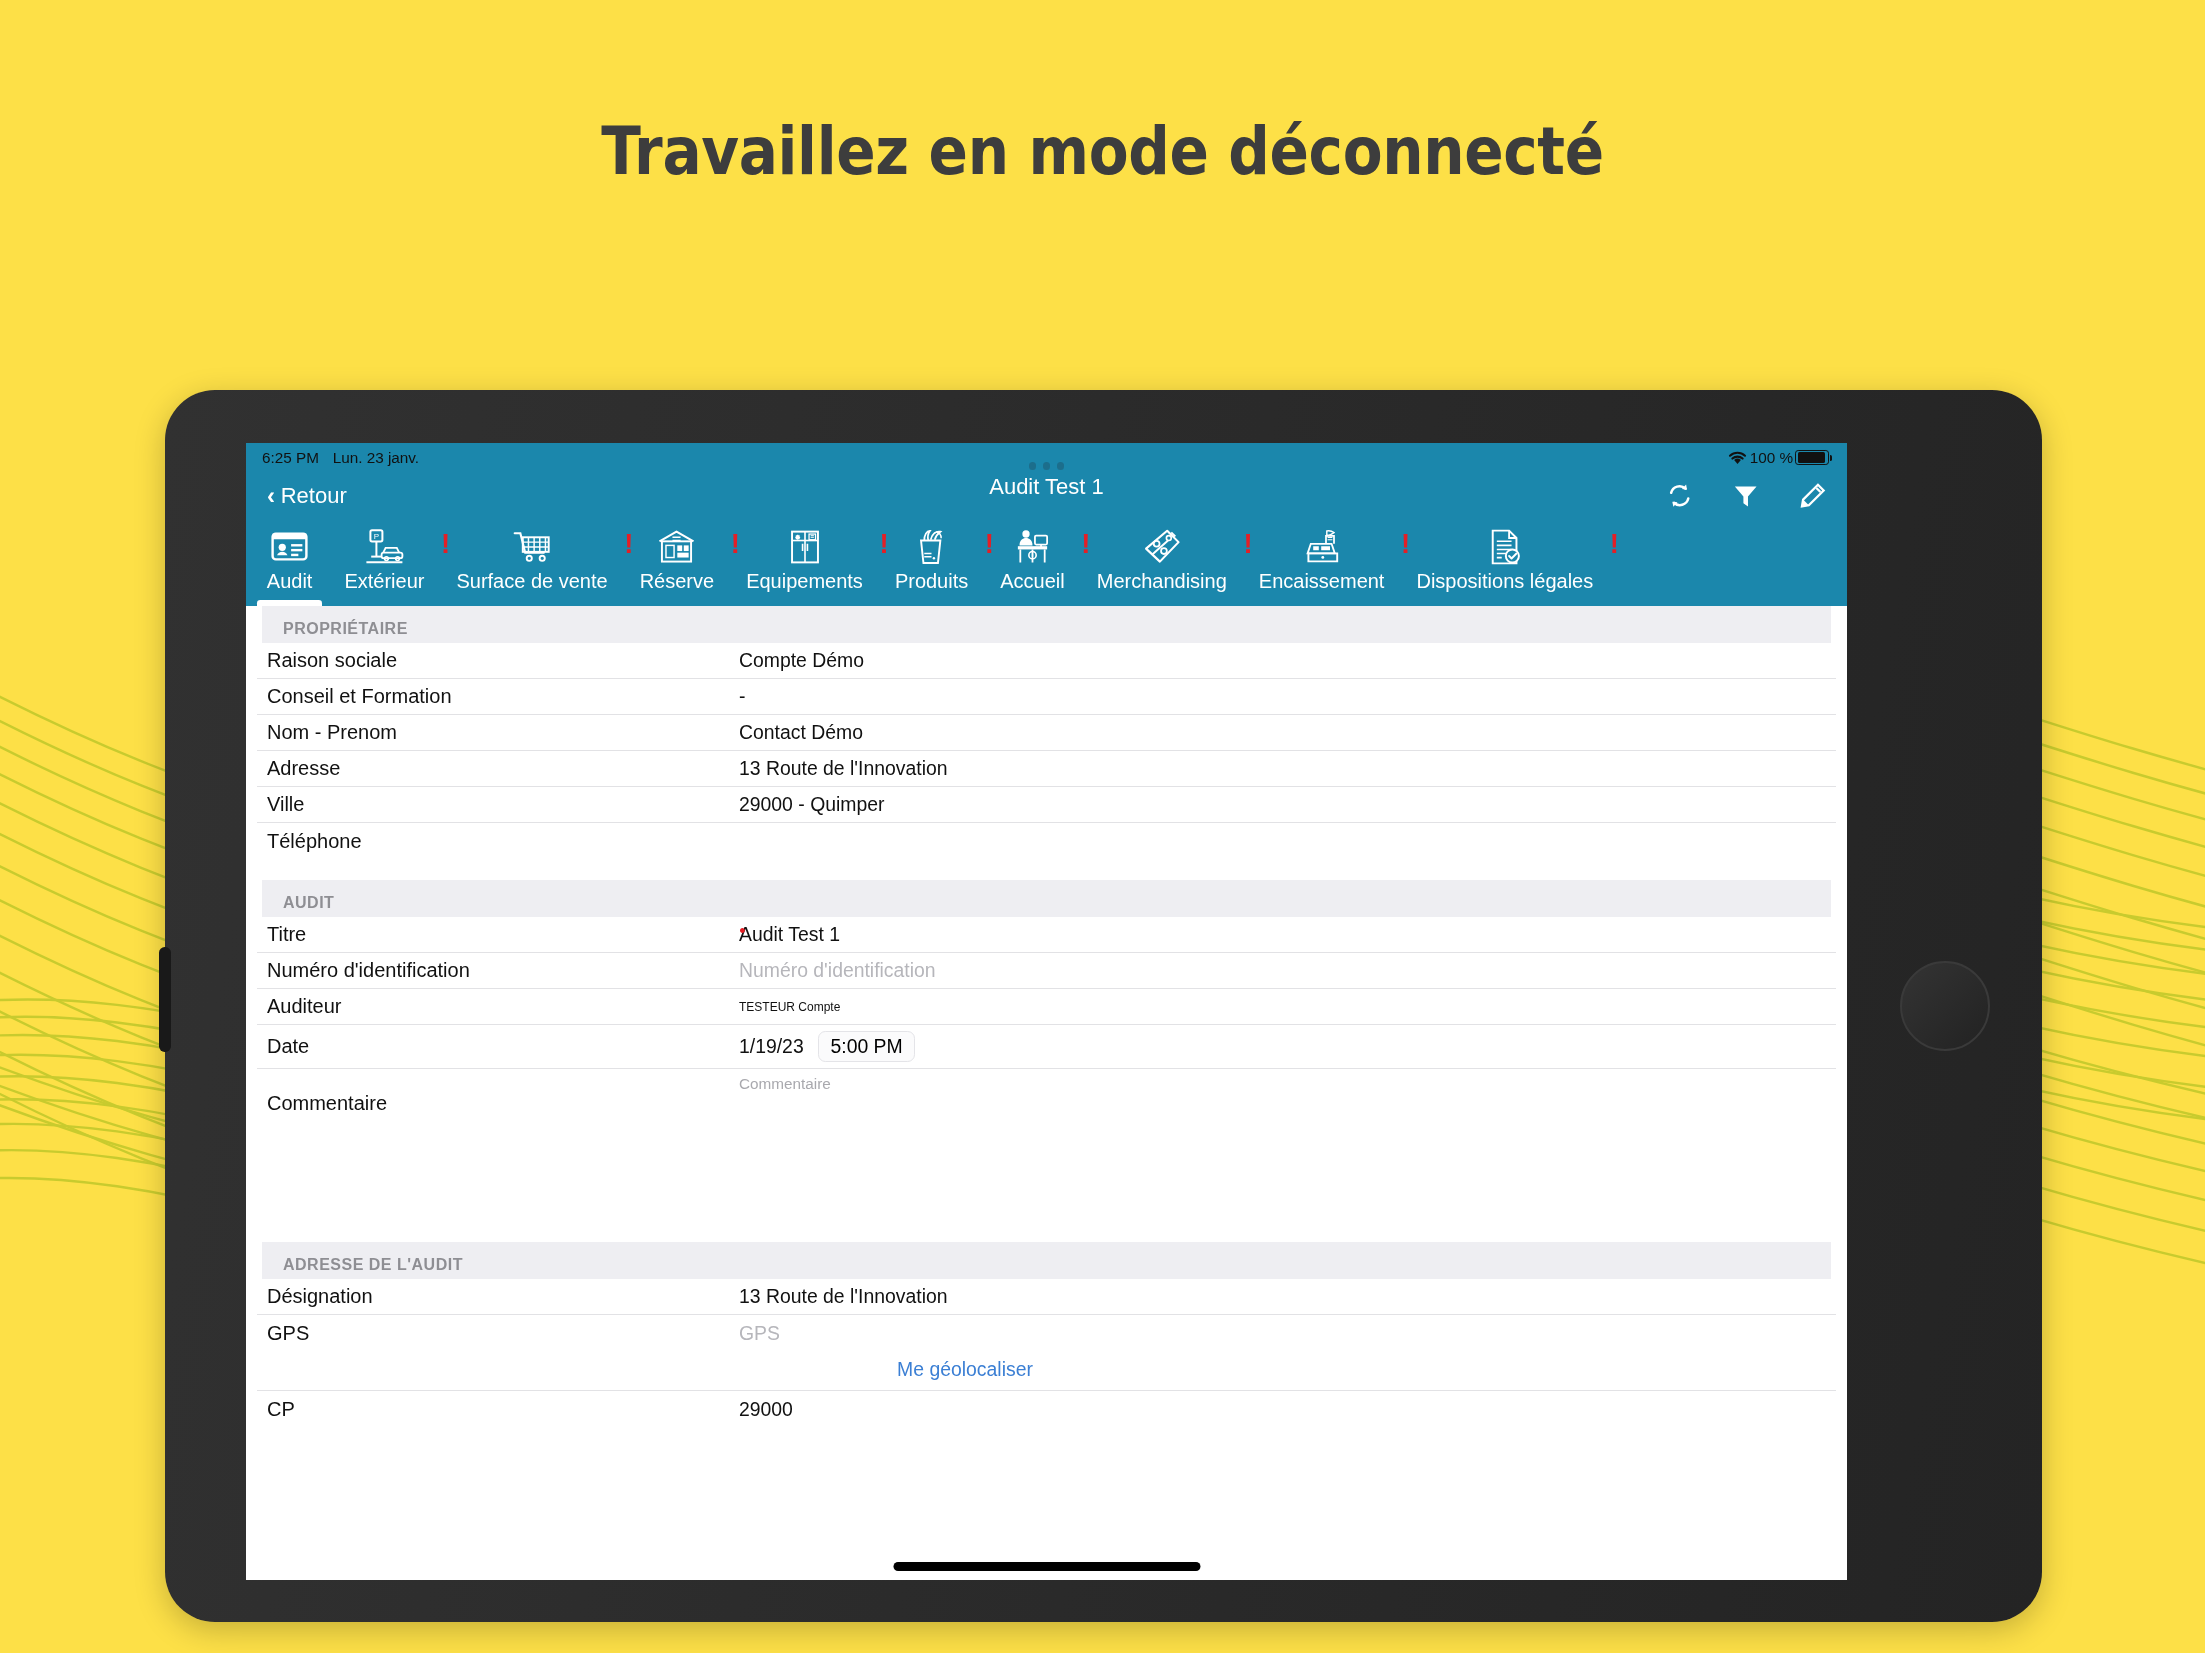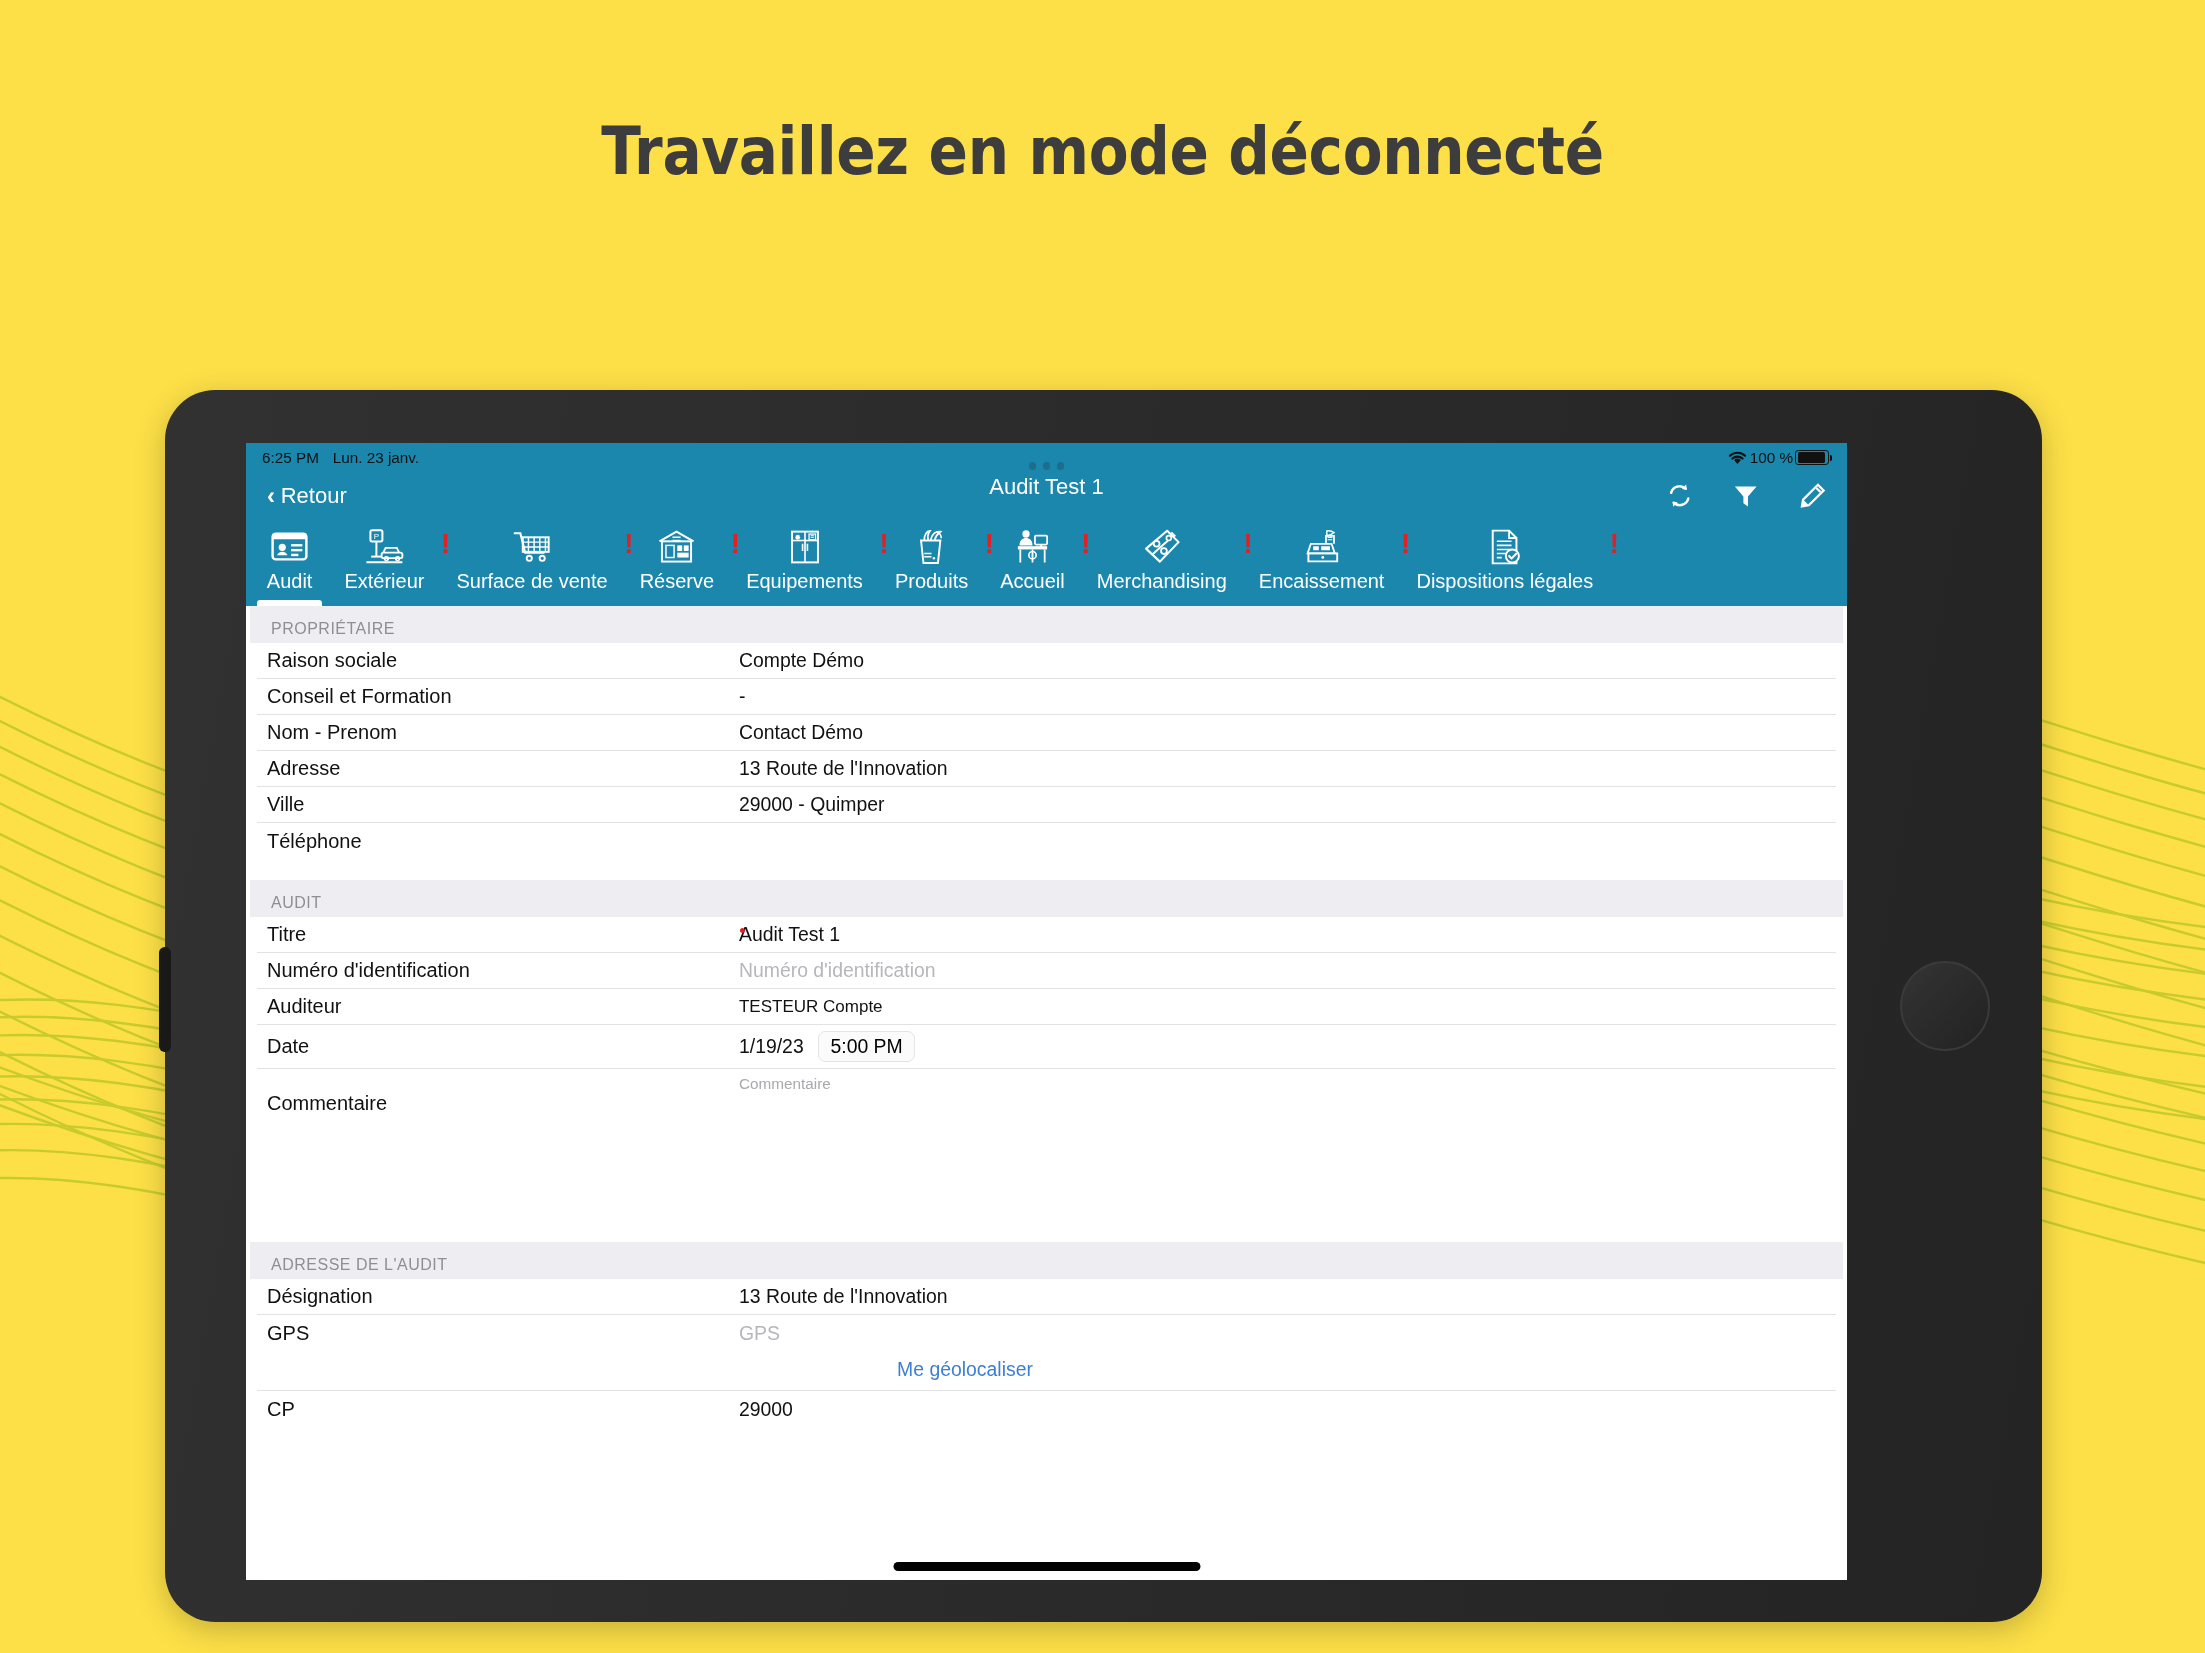--- a/index.html
+++ b/index.html
@@ -165,38 +165,39 @@
     position: relative;
     height: 973px;
     background: #ffffff;
     overflow: hidden;
   }
   .section-band {
     background: #eeeef2;
     height: 37px;
     display: flex; align-items: flex-end;
     padding: 0 0 4.8px 21px;
-    margin: 0 4px;
+    margin: 0 16px;
+    font-weight: bold;
   }
   .section-band span {
     font-size: 16px; color: #8e8e93; letter-spacing: 0.5px;
   }
   .row {
     display: flex; align-items: center;
     height: 36px;
     margin: 0 11.3px;
     padding: 0 9.7px;
     border-bottom: 0.8px solid #e2e2e5;
     position: relative;
   }
   .row.last { border-bottom: none; }
   .row .label { width: 472px; font-size: 20px; color: #111; }
   .row .value { font-size: 19.4px; color: #111; text-align: right; }
   .row .value.placeholder { color: #b6b6bb; }
-  .row .value.small { font-size: 17px; }
+  .row .value.small { font-size: 12px; }
   .row .req-dot {
     position:absolute; left: 482px; top: 4.8px;
     color:#e31f26; font-size: 18px; line-height:1;
   }
   .timebox {
     display:inline-block;
     margin-left: 14.5px;
     padding: 3.2px 11.3px;
     border: 0.8px solid #e4e4e8;
     border-radius: 7.3px;

